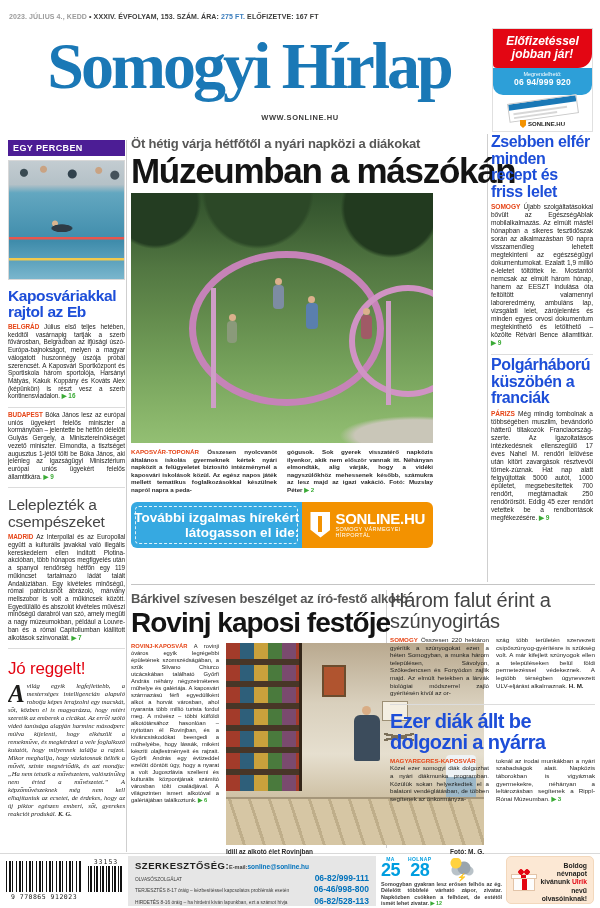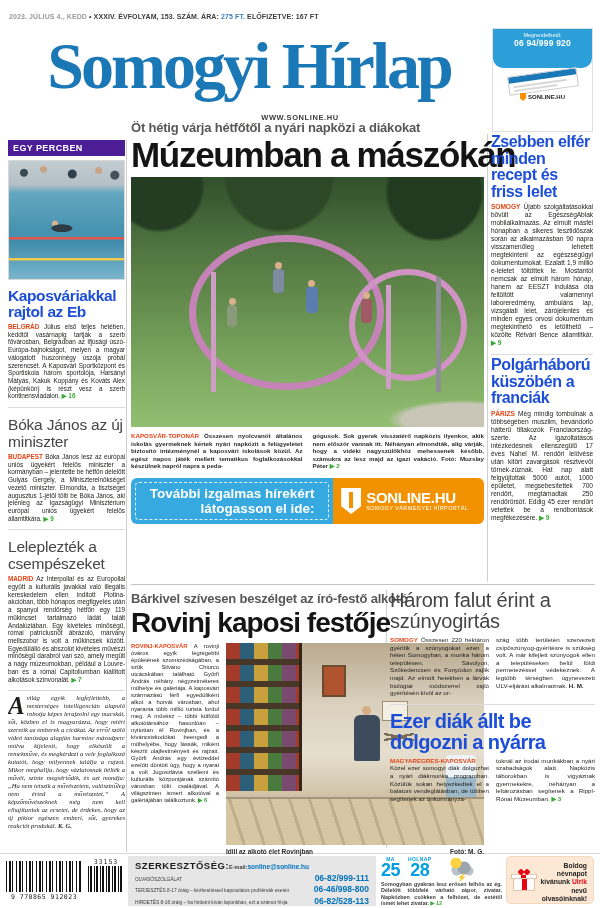--- a/index.html
+++ b/index.html
@@ -8,21 +8,21 @@
 
   
   #topline{position:absolute;left:9px;top:13px;font-size:7px;font-weight:bold;color:#9b9b9b;white-space:nowrap;letter-spacing:.1px}
   #topline .dark{color:#3c3c3b}
   #topline .blue{color:#3a7dbd}
   #masthead{position:absolute;left:8px;top:22px;width:482px;text-align:center;font-family:"Liberation Serif",serif;font-weight:bold;font-size:66px;line-height:88px;letter-spacing:-3px;color:#1a78b6;white-space:nowrap}
   #website{position:absolute;left:190px;top:113px;width:220px;text-align:center;font-size:7.5px;font-weight:bold;letter-spacing:.6px;color:#3c3c3b}
 
   #ad{position:absolute;left:492px;top:28px;width:101px;height:104px;border:1px solid #e0e0e0;background:#fff}
   .ad-red{background:#e30613;color:#fff;font-style:italic;font-weight:bold;font-size:12px;line-height:13px;text-align:center;padding:6px 2px 7px;border-radius:0 0 14px 4px}
-  .ad-blue{background:#2d9fd8;color:#fff;text-align:center;padding:3px 2px 20px;border-radius:0 0 10px 10px}
+  .ad-blue{background:#2d9fd8;color:#fff;text-align:center;padding:3px 2px 8px;border-radius:0 0 10px 10px}
   .ad-order{font-size:5.5px}
   .ad-phone{font-size:8.5px;font-weight:bold;letter-spacing:.2px}
   .ad-paper{width:70px;height:19px;background:#fff;border:1px solid #c9c9c9;margin:4px auto 2px;transform:rotate(-8deg);
     background-image:linear-gradient(#1a78b6,#1a78b6),linear-gradient(#d7d7d7,#d7d7d7),linear-gradient(#d7d7d7,#d7d7d7);
     background-size:100% 6px,80% 2px,64% 2px;background-position:0 0,4px 9px,4px 13px;background-repeat:no-repeat}
   .ad-logo{display:flex;align-items:center;justify-content:center;gap:2px}
   .ad-shield{width:6px;height:8px;background:#f39200;clip-path:polygon(0 0,100% 0,100% 65%,50% 100%,0 65%)}
   .ad-logo span{font-size:6px;font-weight:bold;color:#1d1d1b}
 
   
@@ -54,21 +54,21 @@
     radial-gradient(ellipse 16px 6px at 46% 57%,#2e3b45 0 60%,transparent 70%),
     radial-gradient(circle at 40% 53%,#d9b58f 0 2.5px,transparent 3.5px),
     linear-gradient(#e8554d,#e8554d) 0 66%/100% 2.5px no-repeat,
     linear-gradient(#f2c94c,#f2c94c) 0 84%/100% 2.5px no-repeat,
     linear-gradient(180deg,#c3ccd1 0,#b4c1c7 20%,#63a7c0 27%,#3f8cab 68%,#79b6cd 100%)}
   #morning-title{color:#e30613;font-size:17px;font-weight:normal;margin-top:10px;letter-spacing:-.2px}
   #morning-body{font-family:"Liberation Serif",serif;font-style:italic;font-size:6.6px;line-height:8px;text-align:justify;margin-top:3px}
   .dropcap{float:left;font-family:"Liberation Serif",serif;font-style:italic;font-weight:bold;font-size:25px;line-height:21px;margin:1px 2px 0 0}
 
   
-  #colC{position:absolute;left:131px;top:120px;width:353px}
+  #colC{position:absolute;left:131px;top:136px;width:302px}
   #main-head{font-size:35px;line-height:37px;font-weight:bold;letter-spacing:-1.3px;color:#141414;margin-top:1px;white-space:nowrap}
   #photo-playground{height:250px;margin-top:4px;position:relative;overflow:hidden;background:
     radial-gradient(circle at 8% 4%,#243d22 0 42px,transparent 46px),
     radial-gradient(circle at 42% 0%,#2c4827 0 52px,transparent 56px),
     radial-gradient(circle at 86% 6%,#223a1f 0 46px,transparent 50px),
     radial-gradient(ellipse 100px 26px at 94% 97%,#c9c6b8 0 60%,transparent 75%),
     linear-gradient(180deg,#31512c 0,#3f6135 14%,#527742 30%,#628a4c 48%,#74a05a 68%,#85b167 85%,#93bf73 100%)}
   .arc{position:absolute;border-radius:50%}
   #arc1{left:58px;top:58px;width:195px;height:155px;border:7px solid #c683b8}
   #arc2{left:218px;top:92px;width:118px;height:112px;border:6px solid #d093c4}
@@ -170,20 +170,21 @@
   <span>2023. JÚLIUS 4., KEDD</span>
   <span class="dark">• XXXIV. ÉVFOLYAM, 153. SZÁM. ÁRA:</span>
   <span class="blue">275 FT.</span>
   <span class="dark">ELŐFIZETVE: 167 FT</span>
 </div>
 
 <div id="masthead">Somogyi Hírlap</div>
 <div id="website">WWW.SONLINE.HU</div>
 
 <div id="ad">
+  <div class="ad-red">Előfizetéssel jobban jár!</div>
   <div class="ad-blue">
     <div class="ad-order">Megrendelhető:</div>
     <div class="ad-phone">06 94/999 920</div>
   </div>
   <div class="ad-paper"></div>
   <div class="ad-logo">
     <i class="ad-shield"></i>
     <span>SONLINE.HU</span>
   </div>
 </div>
@@ -196,28 +197,28 @@
 
 <div id="colL">
   <div id="section-banner">EGY PERCBEN</div>
 
   <div id="photo-pool" class="photo"></div>
 
   <h2 class="bold-head">Kaposváriakkal rajtol az Eb</h2>
   <p class="body"><span class="tag">BELGRÁD</span> <span>Július első teljes hetében, keddtől vasárnapig tartják a szerb fővárosban, Belgrádban az ifjúsági úszó-Európa-bajnokságot, melyen a magyar válogatott huszonnégy úszója próbál szerencsét. A Kaposvári Sportközpont és Sportiskola három sportolója, Harsányi Mátyás, Kakuk Koppány és Kováts Alex (képünkön) is részt vesz a szerb kontinensviadalon.</span> <span class="pageref">▶ 16</span></p>
 
   <div class="story-rule"></div>
-  <h2 class="light-head">Bóka János az új miniszter</h2>
   <p class="body"><span class="tag">BUDAPEST</span> <span>Bóka János lesz az európai uniós ügyekért felelős miniszter a kormányban – jelentette be hétfőn délelőtt Gulyás Gergely, a Miniszterelnökséget vezető miniszter. Elmondta, a tisztséget augusztus 1-jétől tölti be Bóka János, aki jelenleg az Igazságügyi Minisztérium európai uniós ügyekért felelős államtitkára.</span> <span class="pageref">▶ 9</span></p>
 
   <div class="story-rule"></div>
   <h2 class="light-head">Leleplezték a csempészeket</h2>
   <p class="body"><span class="tag">MADRID</span> <span>Az Interpollal és az Europollal együtt a kulturális javakkal való illegális kereskedelem ellen indított Plotina-akcióban, több hónapos megfigyelés után a spanyol rendőrség hétfőn egy 119 műkincset tartalmazó ládát talált Andalúziában. Egy kivételes minőségű, római patríciusnőt ábrázoló, márvány mellszobor is volt a műkincsek között. Egyedülálló és abszolút kivételes művészi minőségű darabról van szó, amely megüti a nagy múzeumokban, például a Louvre-ban és a római Capitoliumban kiállított alkotások színvonalát.</span> <span class="pageref">▶ 7</span></p>
 
   <div class="story-rule"></div>
+  <h2 id="morning-title">Jó reggelt!</h2>
   <p id="morning-body"><span class="dropcap">A</span><span> világ egyik legfejlettebb, a mesterséges intelligencián alapuló robotja képes lerajzolni egy macskát, sőt, közben el is magyarázza, hogy miért szeretik az emberek a cicákat. Az erről szóló videó tanúsága alapján harminc másodperc múlva kijelenti, hogy elkészült a remekműve, és megkérdezi a vele foglalkozó kutatót, hogy milyennek találja a rajzot. Mikor meghallja, hogy vázlatosnak ítélték a művét, szinte megsértődik, és azt mondja: „Ha nem tetszik a művészetem, valószínűleg nem érted a művészetet.” A képzőművészeknek még nem kell elhajítaniuk az ecsetet, de érdekes, hogy az új piktor egészen emberi, sőt, gyerekes reakciót produkál.</span> <span class="sig">K. G.</span></p>
 </div>
 
 <div id="colC">
   <div class="kicker">Öt hétig várja hétfőtől a nyári napközi a diákokat</div>
   <h1 id="main-head">Múzeumban a mászókán</h1>
 
   <div id="photo-playground" class="photo">
     <div class="arc" id="arc1"></div>
     <div class="arc" id="arc2"></div>

